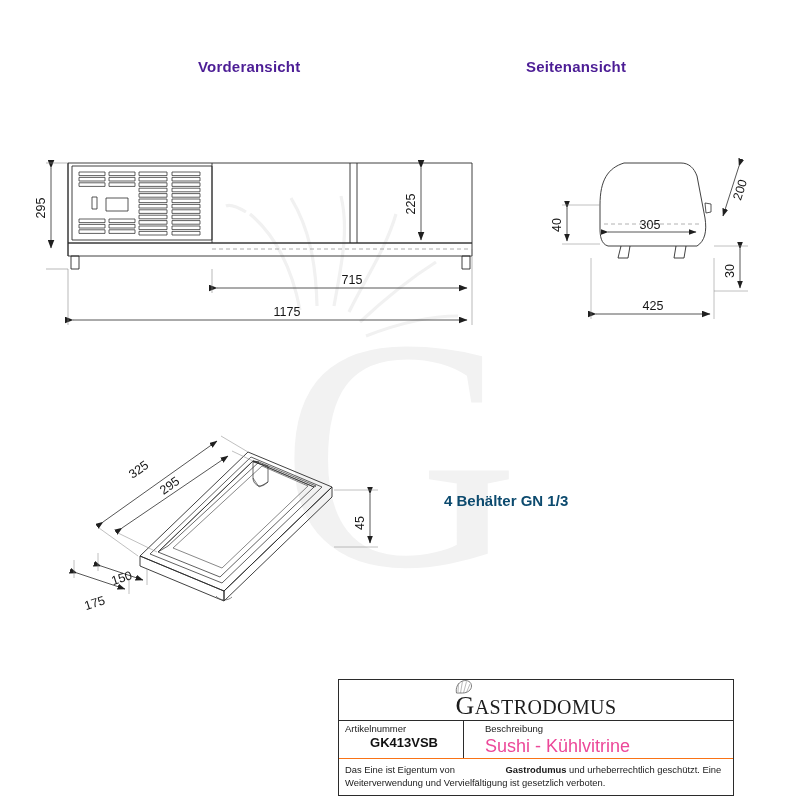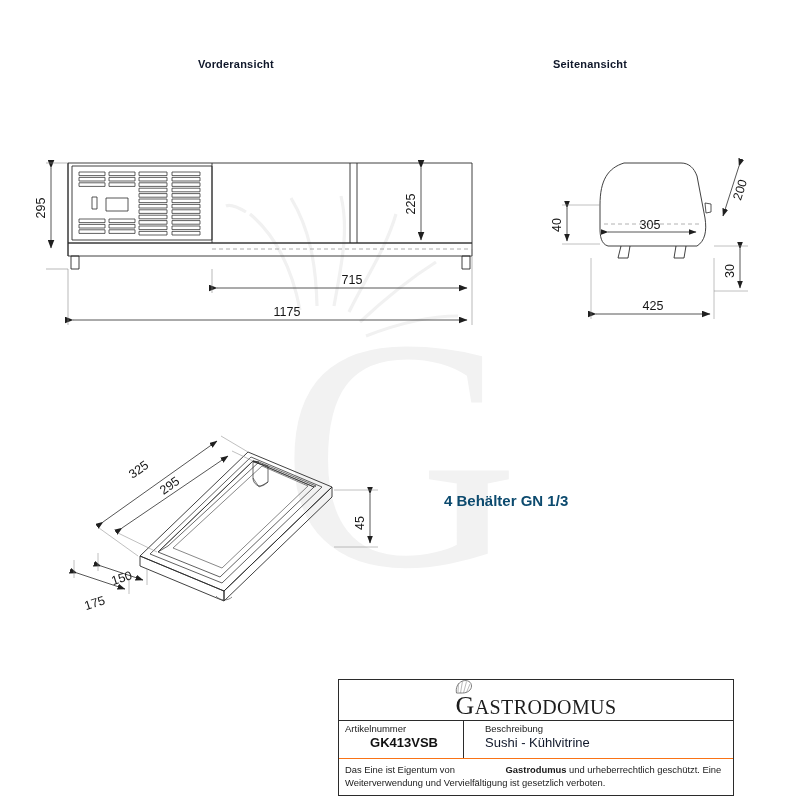--- a/index.html
+++ b/index.html
@@ -21,28 +21,28 @@
   }
   .svg-layer {
     position: absolute;
     left: 0;
     top: 0;
     width: 800px;
     height: 800px;
   }
   .view-title {
     position: absolute;
-    font-size: 11px;
+    font-size: 15px;
     font-weight: bold;
     letter-spacing: 0.2px;
-    color: #0f172a;
+    color: #4c1d95;
     white-space: nowrap;
   }
   #title-vorderansicht { left: 198px; top: 58px; }
-  #title-seitenansicht { left: 553px; top: 58px; }
+  #title-seitenansicht { left: 526px; top: 58px; }
 
   #label-behaelter {
     position: absolute;
     left: 444px;
     top: 492px;
     font-size: 15px;
     font-weight: bold;
     color: #0c4a6e;
     white-space: nowrap;
   }
@@ -109,22 +109,22 @@
     line-height: 1.15;
   }
   .tb-field-value-bold {
     font-size: 13px;
     font-weight: bold;
     color: #111;
     line-height: 1.25;
     text-align: center;
   }
   .tb-field-value {
-    font-size: 13px;
-    color: #0f172a;
+    font-size: 18px;
+    color: #ec4899;
     line-height: 1.3;
   }
   .tb-notice {
     padding: 4px 7px 5px 6px;
     font-size: 9.4px;
     line-height: 1.42;
     color: #1a1a1a;
   }
   .tb-notice b { font-weight: bold; margin-left: 48px; }
 

